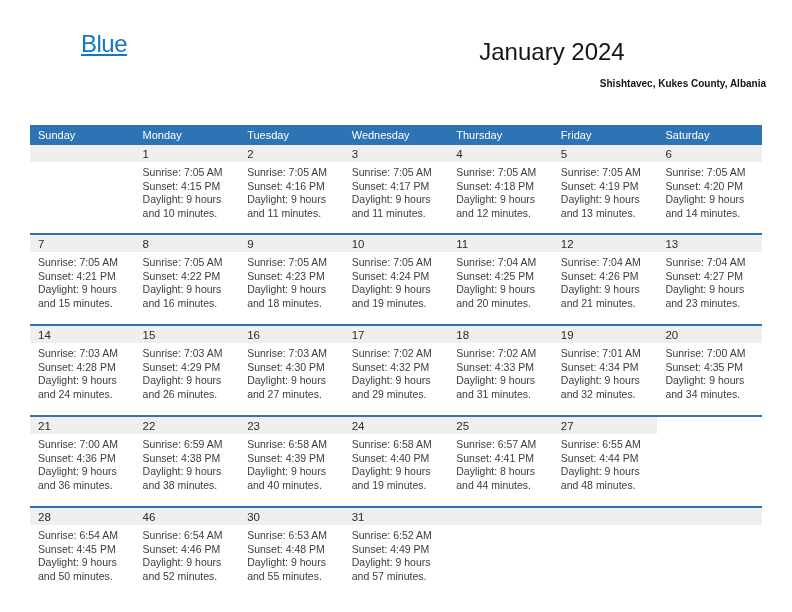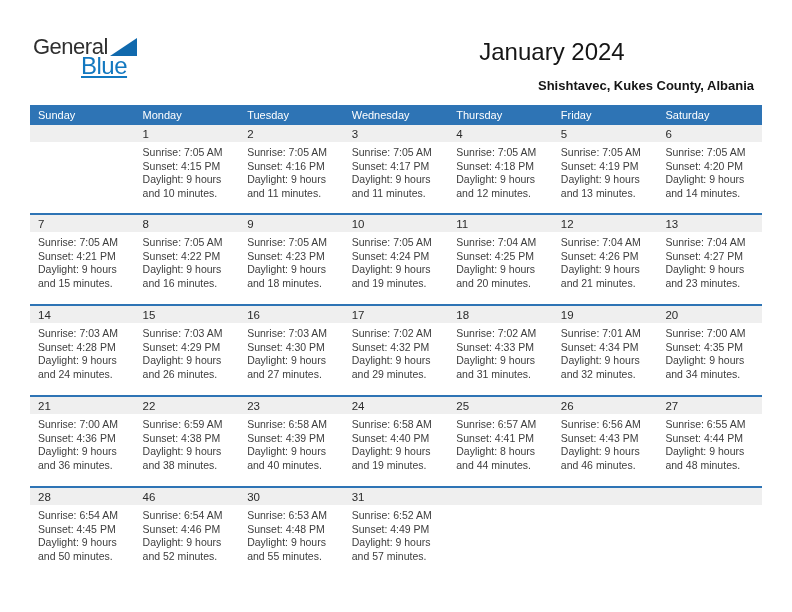--- a/index.html
+++ b/index.html
@@ -15,28 +15,28 @@
   .logo-top{display:flex;align-items:flex-end;}
   .logo-general{font-size:22px;color:#2f2f2f;letter-spacing:-0.5px;line-height:22px;}
   .logo-tri{margin-left:2px;margin-bottom:2px;}
   .logo-blue{font-size:24px;color:#1278c0;letter-spacing:-0.5px;line-height:20px;margin-left:48px;margin-top:-2px;text-decoration:underline;}
   
   .title{
     position:absolute;right:30px;top:38px;width:420px;
     text-align:center;font-size:24px;color:#151515;line-height:28px;
   }
   .subtitle{
-    position:absolute;right:38px;top:78px;width:480px;
-    text-align:right;font-size:13px;font-weight:bold;color:#151515;
+    position:absolute;right:26px;top:78px;width:480px;
+    text-align:right;font-size:10px;font-weight:bold;color:#151515;
   }
   
   .calendar{position:absolute;left:30px;top:105px;width:732px;}
   .weekday-row{
     display:grid;grid-template-columns:repeat(7,1fr);
-    background:#2e74b5;height:20px;align-items:center;
+    background:#2e74b5;height:20px;align-items:center;margin-top:20px;
   }
   .weekday{color:#ffffff;font-size:11px;padding-left:8px;overflow:hidden;white-space:nowrap;}
   .week{
     display:grid;grid-template-columns:repeat(7,1fr);
     height:91px;
   }
   .week.bordered{border-top:2px solid #2e74b5;height:89px;}
   .week.first{height:88px;}
   .cell{overflow:hidden;}
   .day-band{
@@ -50,26 +50,20 @@
     white-space:nowrap;
   }
   .line.daylight{white-space:normal;max-width:92px;}
 </style>
 </head>
 <body>
 
 <div class="page">
 
   <div class="logo">
-    <div class="logo-top">
-      <span class="logo-general">General</span>
-      <svg class="logo-tri" width="27" height="18" viewBox="0 0 27 18">
-        <polygon points="0,18 27,18 27,0" fill="#1069ad"></polygon>
-      </svg>
-    </div>
     <div class="logo-blue">Blue</div>
   </div>
 
   <div class="title">January 2024</div>
   <div class="subtitle">Shishtavec, Kukes County, Albania</div>
 
   <div class="calendar">
     <div class="weekday-row">
         <div class="weekday">Sunday</div>
         <div class="weekday">Monday</div>
@@ -338,30 +332,20 @@
               <span class="day-number">25</span>
             </div>
             <div class="cell-lines">
               <div class="line">Sunrise: 6:57 AM</div>
               <div class="line">Sunset: 4:41 PM</div>
               <div class="line daylight">Daylight: 8 hours and 44 minutes.</div>
             </div>
           </div>
           <div class="cell">
             <div class="day-band">
-              <span class="day-number">26</span>
-            </div>
-            <div class="cell-lines">
-              <div class="line">Sunrise: 6:56 AM</div>
-              <div class="line">Sunset: 4:43 PM</div>
-              <div class="line daylight">Daylight: 9 hours and 46 minutes.</div>
-            </div>
-          </div>
-          <div class="cell">
-            <div class="day-band">
               <span class="day-number">27</span>
             </div>
             <div class="cell-lines">
               <div class="line">Sunrise: 6:55 AM</div>
               <div class="line">Sunset: 4:44 PM</div>
               <div class="line daylight">Daylight: 9 hours and 48 minutes.</div>
             </div>
           </div>
         </div>
         <div class="week bordered">

